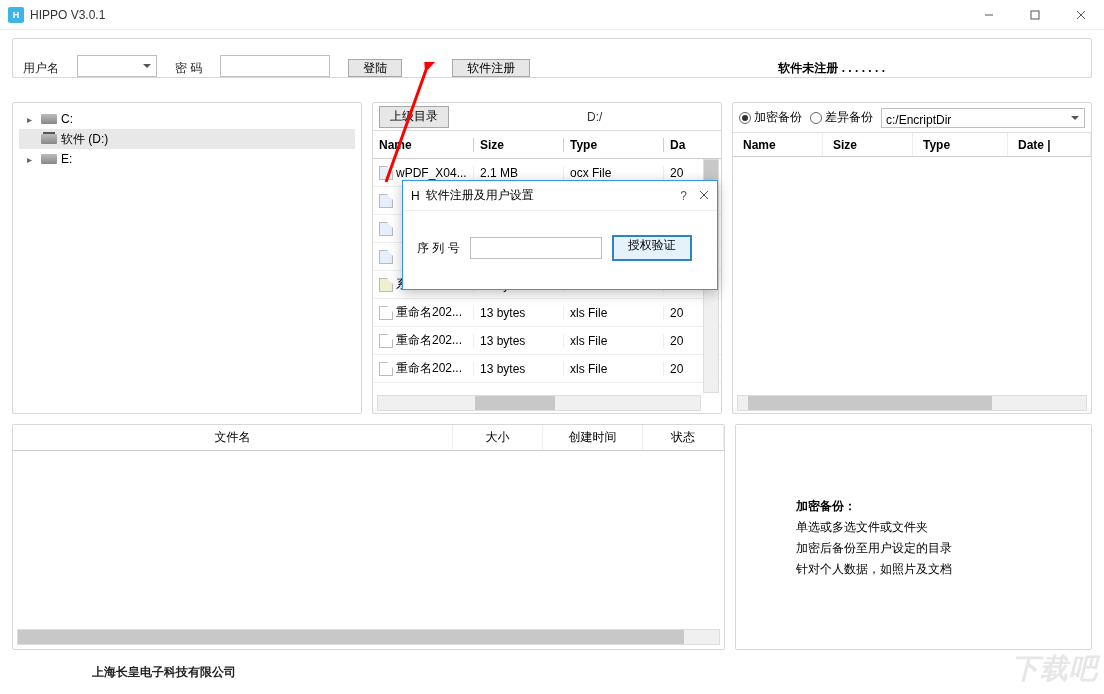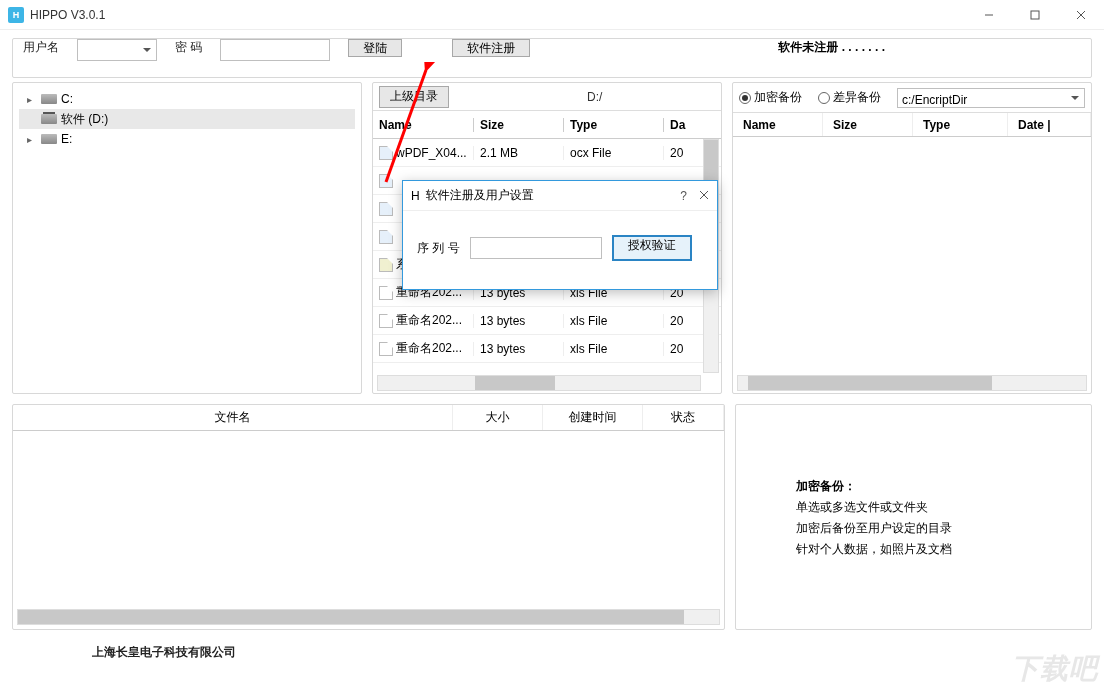--- a/index.html
+++ b/index.html
@@ -7,21 +7,21 @@
 
 .titlebar { height: 30px; display: flex; align-items: center; padding-left: 8px; background: #fff; border-bottom: 1px solid #eee; }
 .titlebar .icon-app { width: 16px; height: 16px; background: #3db5e6; border-radius: 2px; margin-right: 6px; display:flex;align-items:center;justify-content:center;color:#fff;font-weight:bold;font-size:9px; }
 .titlebar .title { color: #333; }
 .winbtns { margin-left: auto; display: flex; }
 .winbtn { width: 46px; height: 30px; display: flex; align-items: center; justify-content: center; color: #555; }
 
 .main { padding: 8px 12px; }
 .panel { border: 1px solid #d8d8d8; border-radius: 2px; }
 
-.topbar { height: 40px; display: flex; align-items: flex-start; padding: 0 10px; gap: 18px; margin-bottom: 4px; }
+.topbar { height: 40px; display: flex; align-items: flex-end; padding: 0 10px; gap: 18px; margin-bottom: 24px; }
 .label { color: #222; }
 .combo { border: 1px solid #bfbfbf; background: #fff; height: 22px; padding: 0 18px 0 4px; position: relative; display: inline-flex; align-items: center; min-width: 80px; }
 .combo::after { content: ""; position: absolute; right: 5px; top: 8px; border: 4px solid transparent; border-top-color: #555; }
 .textin { border: 1px solid #bfbfbf; background: #fff; height: 22px; padding: 0 4px; width: 110px; }
 .btn { border: 1px solid #a8a8a8; background: #e7e7e7; height: 18px; padding: 0 14px; display: inline-flex; align-items: center; justify-content: center; }
 .reglabel { margin-left: 230px; font-weight: bold; }
 
 .row2 { display: flex; gap: 10px; height: 312px; }
 .col-tree { width: 350px; padding: 6px; }
 .tree-item { display: flex; align-items: center; height: 20px; padding-left: 8px; gap: 4px; }
@@ -45,21 +45,21 @@
 .file-ico { width:14px;height:14px;border:1px solid #bbb;background:#fff;position:relative; }
 .file-ico::after{content:"";position:absolute;right:-1px;top:-1px;border:3px solid transparent;border-right-color:#fff;border-top-color:#fff;}
 .file-ico.ini{background:#f0f0d0;}
 .file-ico.doc{background:#e6f0fa;}
 .fscroll { position: absolute; bottom: 2px; left: 4px; right: 20px; height: 16px; background:#f0f0f0;border:1px solid #ddd; }
 .fscroll::before{content:"";position:absolute;left:30%;width:80px;height:100%;background:#c8c8c8;}
 .vscroll { position:absolute; right:2px; top:28px; bottom:20px; width:16px; background:#f0f0f0; border:1px solid #ddd;}
 .vscroll::before{content:"";position:absolute;top:0;width:100%;height:50%;background:#c8c8c8;}
 
 .col-backup { flex: 1; display: flex; flex-direction: column; }
-.backup-top { height: 30px; display: flex; align-items: center; border-bottom: 1px solid #ddd; padding: 0 6px; gap: 16px; }
+.backup-top { height: 30px; display: flex; align-items: center; border-bottom: 1px solid #ddd; padding: 0 6px; gap: 8px; }
 .radio { display: inline-flex; align-items: center; gap: 3px; }
 .radio-c { width: 12px; height: 12px; border: 1px solid #666; border-radius: 50%; display:flex;align-items:center;justify-content:center; }
 .radio.checked .radio-c::after { content:""; width:6px;height:6px;background:#333;border-radius:50%; }
 .combo-wide { flex:1; border:1px solid #bfbfbf; height:20px; background:#fff; padding:0 18px 0 4px; position:relative; display:flex; align-items:flex-end; font-family:monospace; font-size:11px; }
 .combo-wide::after { content:""; position:absolute; right:5px; top:7px; border:4px solid transparent; border-top-color:#555; }
 .bhead { display:flex; height:24px; border-bottom:1px solid #ccc; font-weight:bold; }
 .bhead > div { padding-left:10px; display:flex;align-items:center; border-right:1px solid #eee; }
 .bscroll { position:absolute; bottom:2px; left:4px; right:4px; height:16px; background:#f0f0f0;border:1px solid #ddd; }
 .bscroll::before{content:"";position:absolute;left:3%;width:70%;height:100%;background:#c8c8c8;}
 

